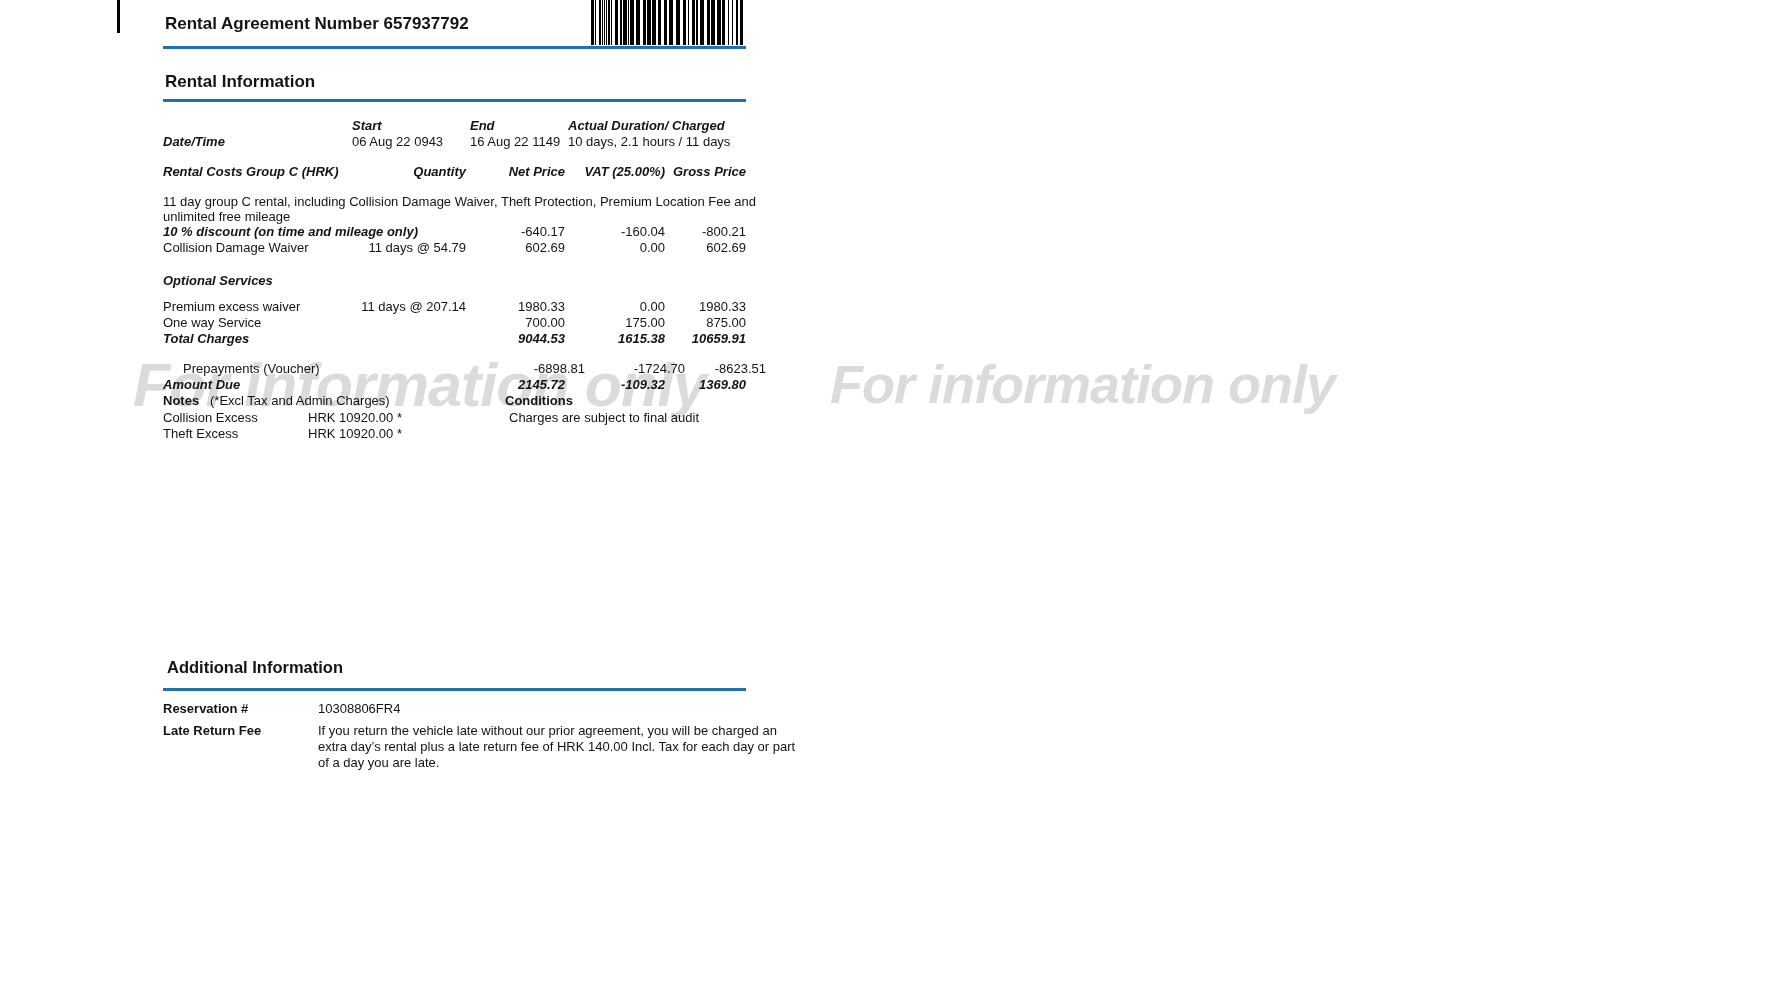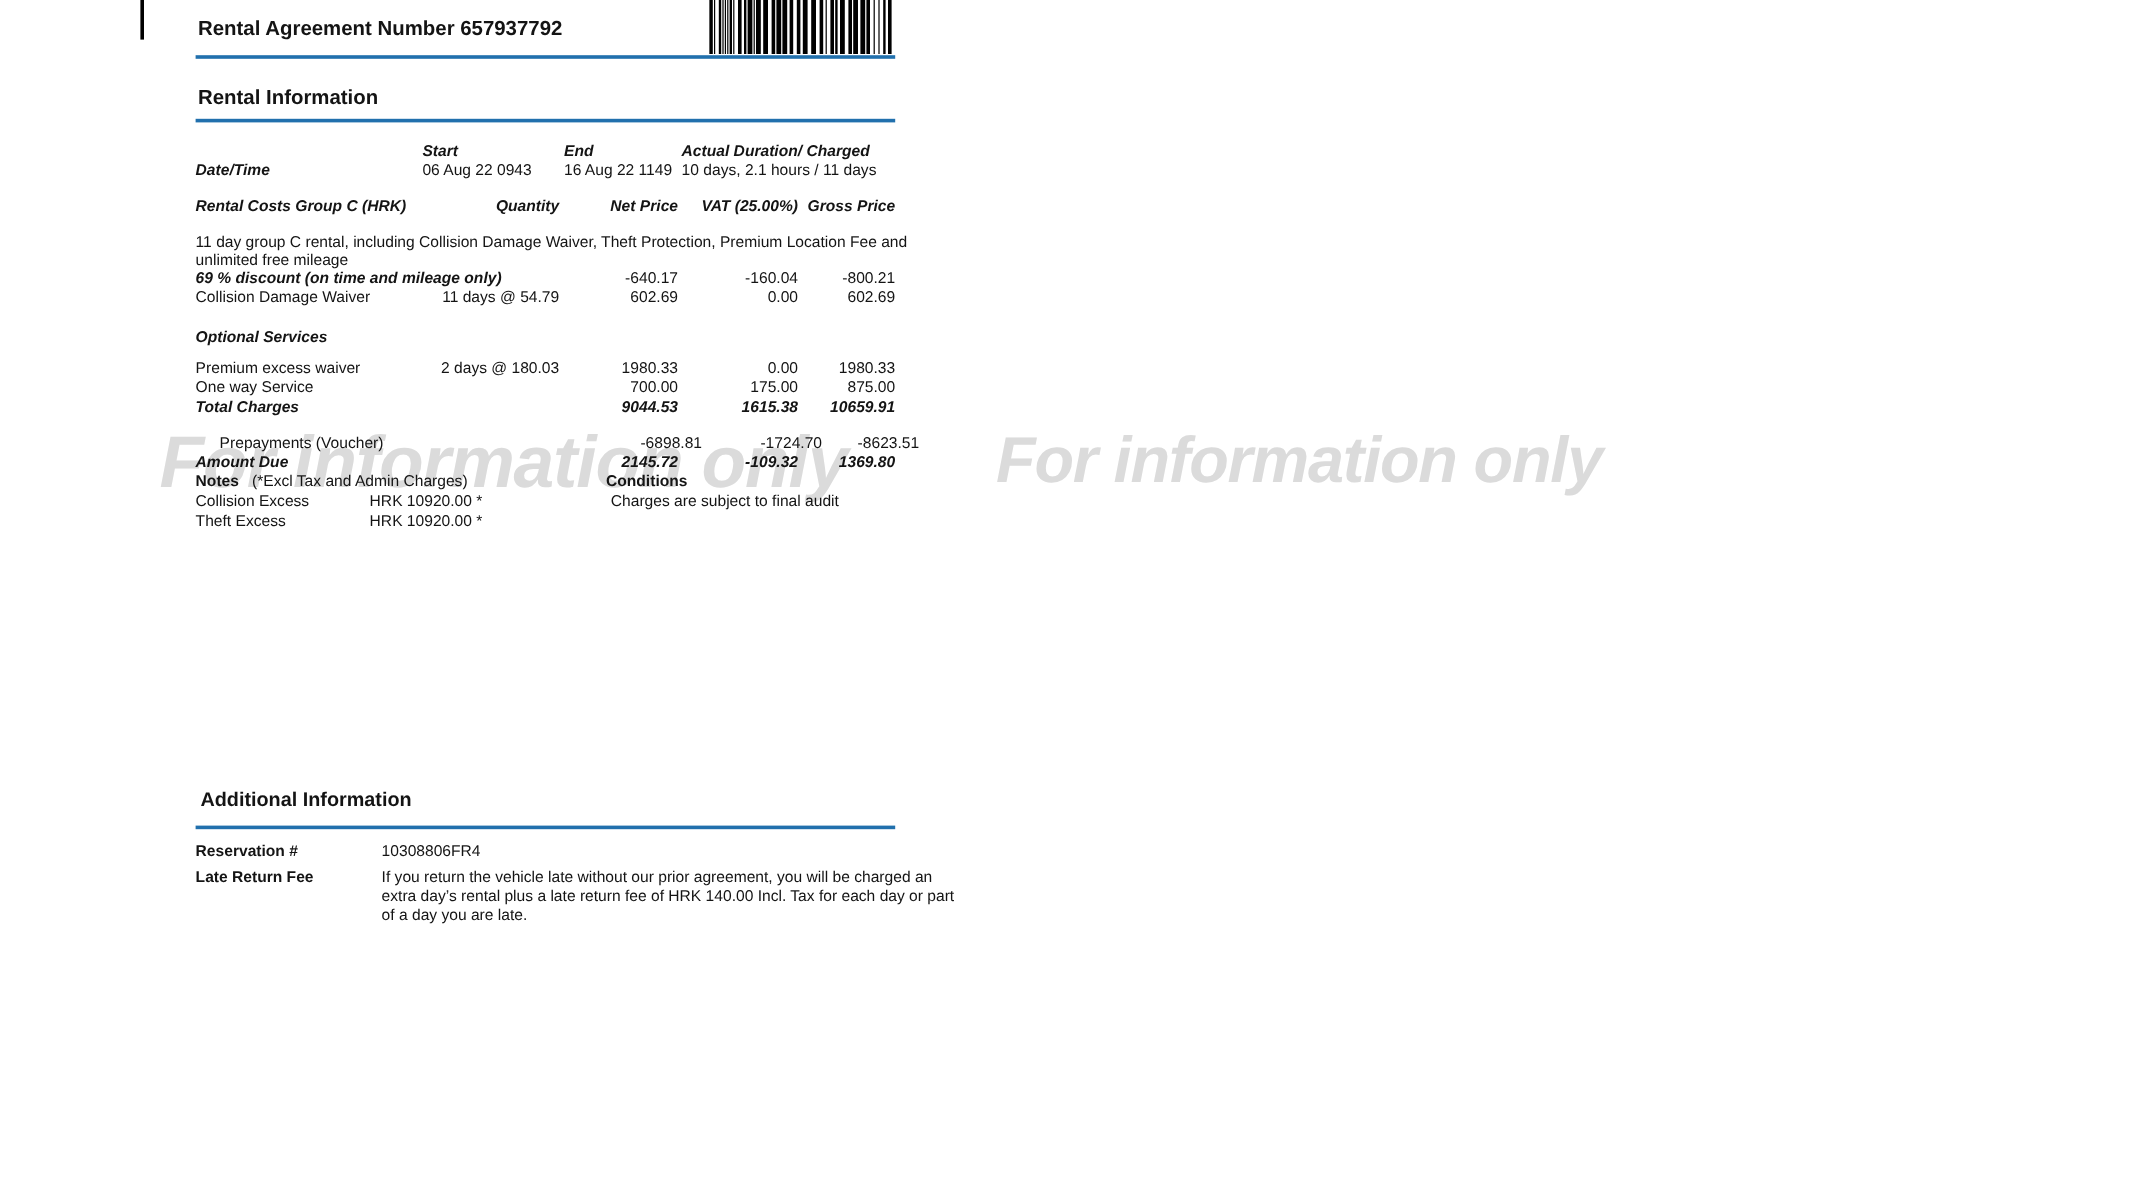--- a/index.html
+++ b/index.html
@@ -90,37 +90,37 @@
 
     <div class="row" style="top:164px;">
       <span class="bi">Rental Costs Group C (HRK)</span>
       <span class="cR q bi">Quantity</span>
       <span class="cR n bi">Net Price</span>
       <span class="cR v bi">VAT (25.00%)</span>
       <span class="cR g bi">Gross Price</span>
     </div>
     <div class="row" style="top:195px;width:600px;white-space:normal;line-height:14.5px;">11 day group C rental, including Collision Damage Waiver, Theft Protection, Premium Location Fee and unlimited free mileage</div>
     <div class="row" style="top:224px;">
-      <span class="bi">69 % discount (on time and mileage only)</span>
+      <span class="bi">10 % discount (on time and mileage only)</span>
       <span class="cR n">-640.17</span>
       <span class="cR v">-160.04</span>
       <span class="cR g">-800.21</span>
     </div>
     <div class="row" style="top:240px;">
       <span>Collision Damage Waiver</span>
       <span class="cR q">11 days @ 54.79</span>
       <span class="cR n">602.69</span>
       <span class="cR v">0.00</span>
       <span class="cR g">602.69</span>
     </div>
 
     <div class="row bi" style="top:273px;font-style:italic;">Optional Services</div>
     <div class="row" style="top:299px;">
       <span>Premium excess waiver</span>
-      <span class="cR q">2 days @ 180.03</span>
+      <span class="cR q">11 days @ 207.14</span>
       <span class="cR n">1980.33</span>
       <span class="cR v">0.00</span>
       <span class="cR g">1980.33</span>
     </div>
     <div class="row" style="top:315px;">
       <span>One way Service</span>
       <span class="cR n">700.00</span>
       <span class="cR v">175.00</span>
       <span class="cR g">875.00</span>
     </div>

